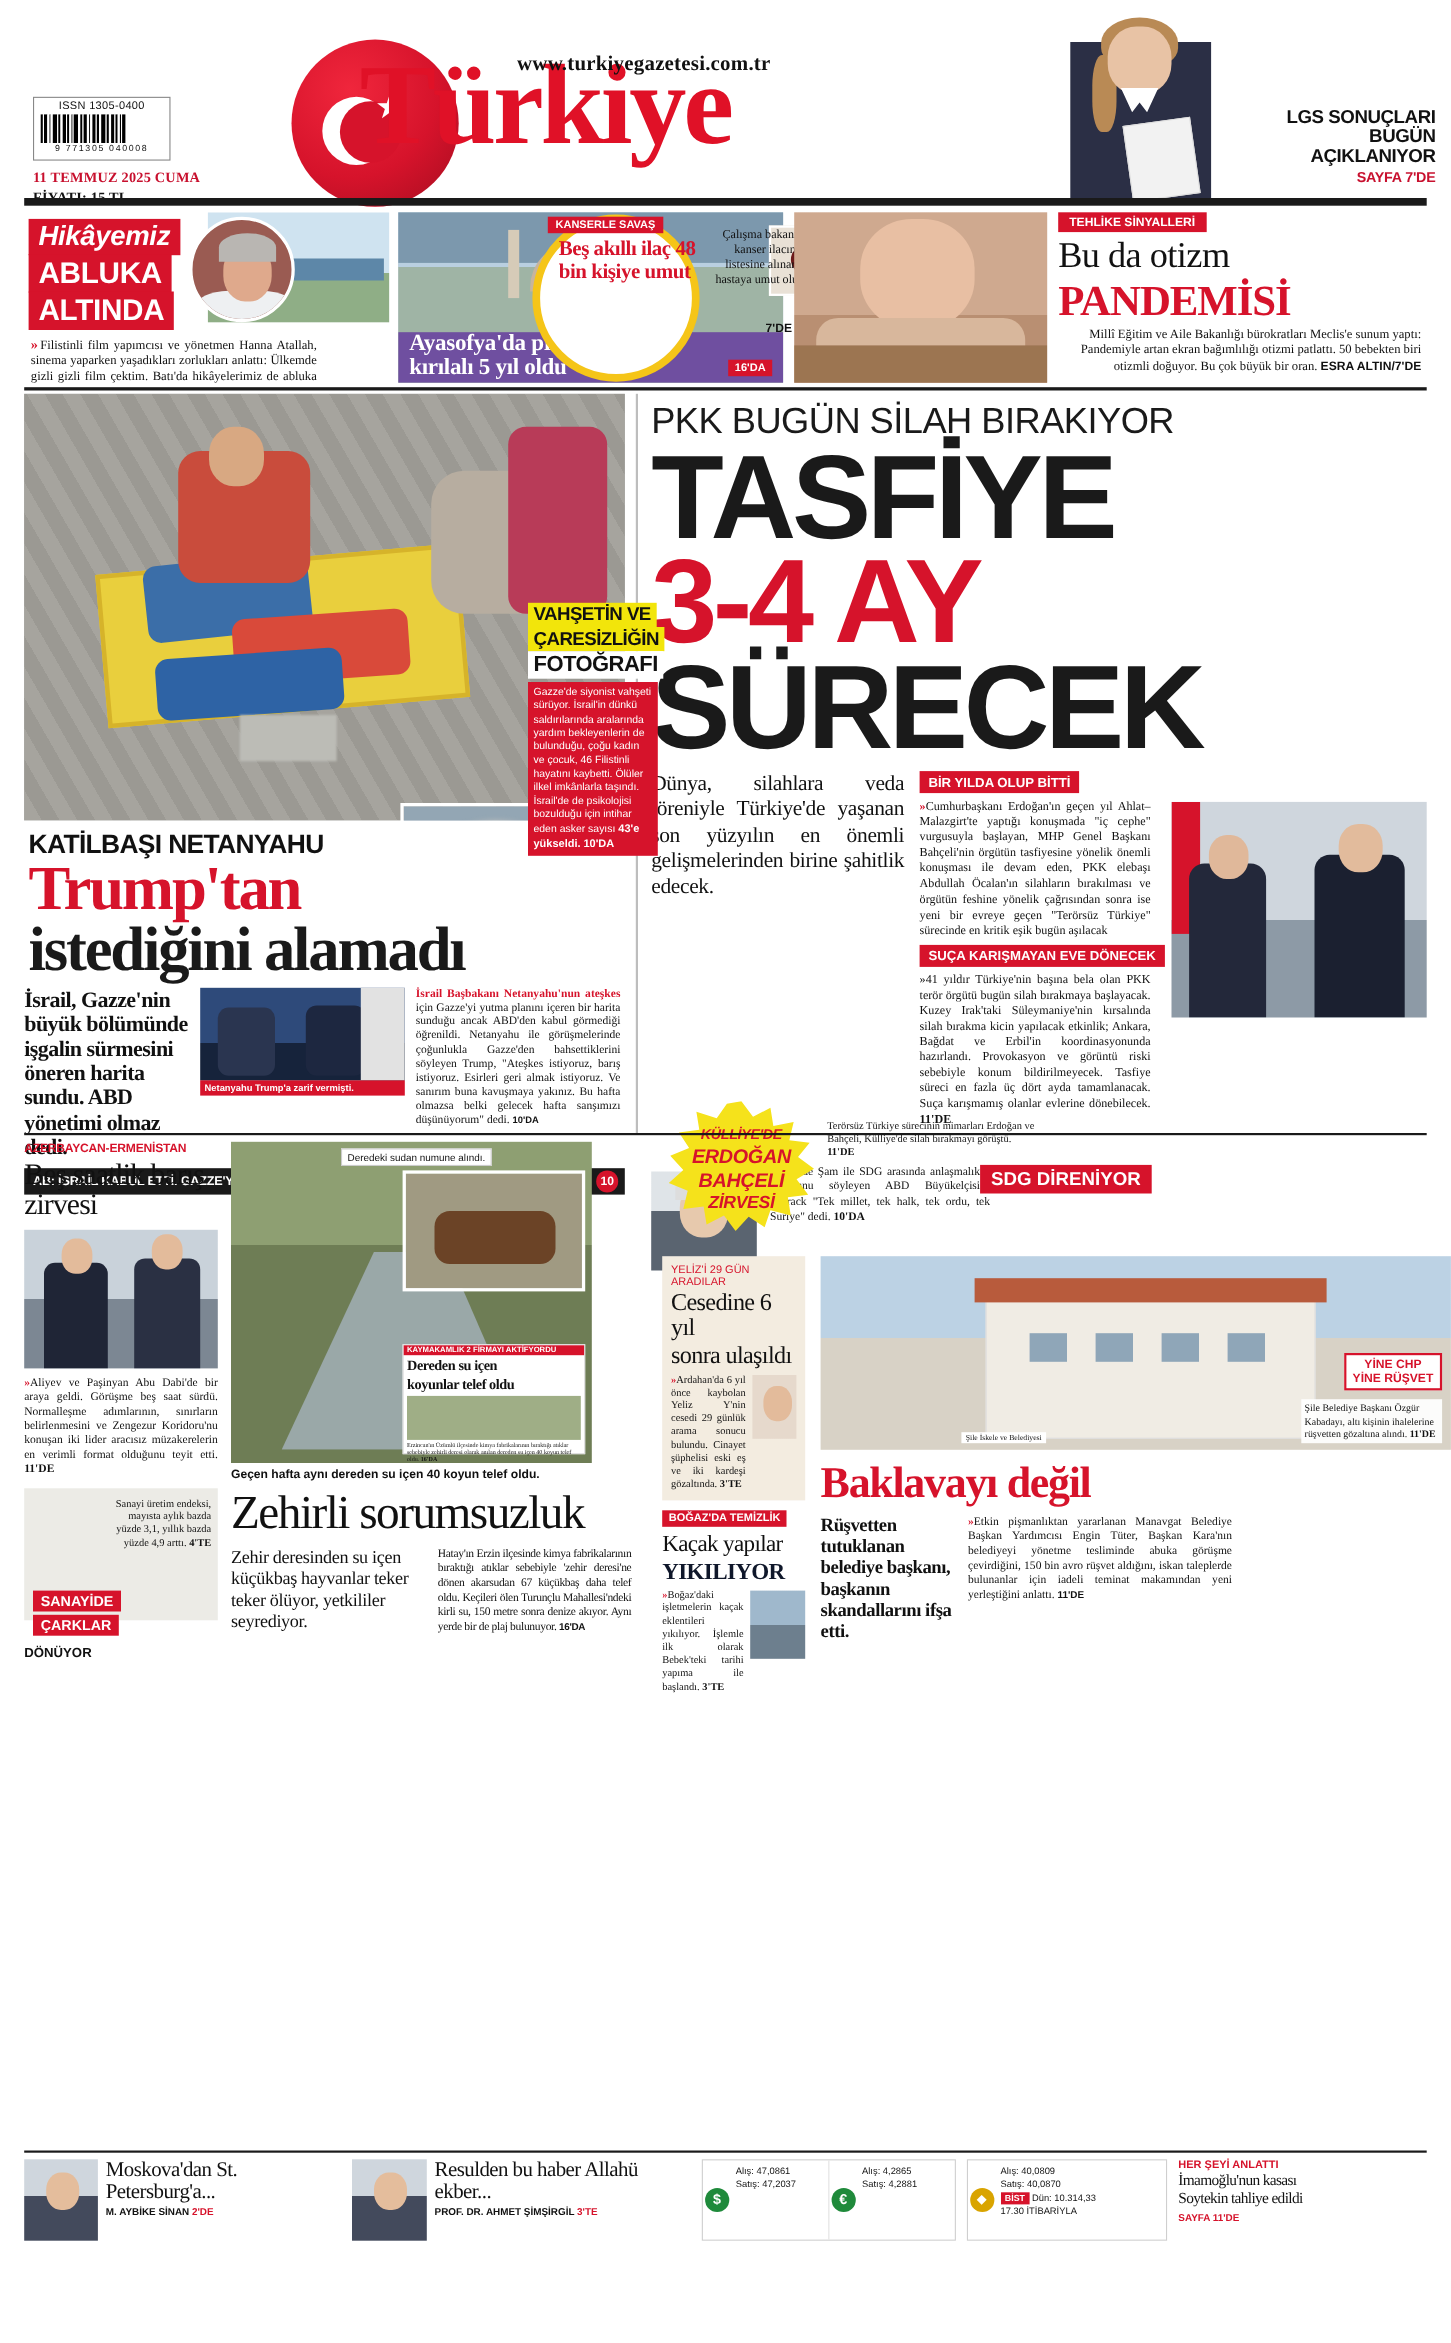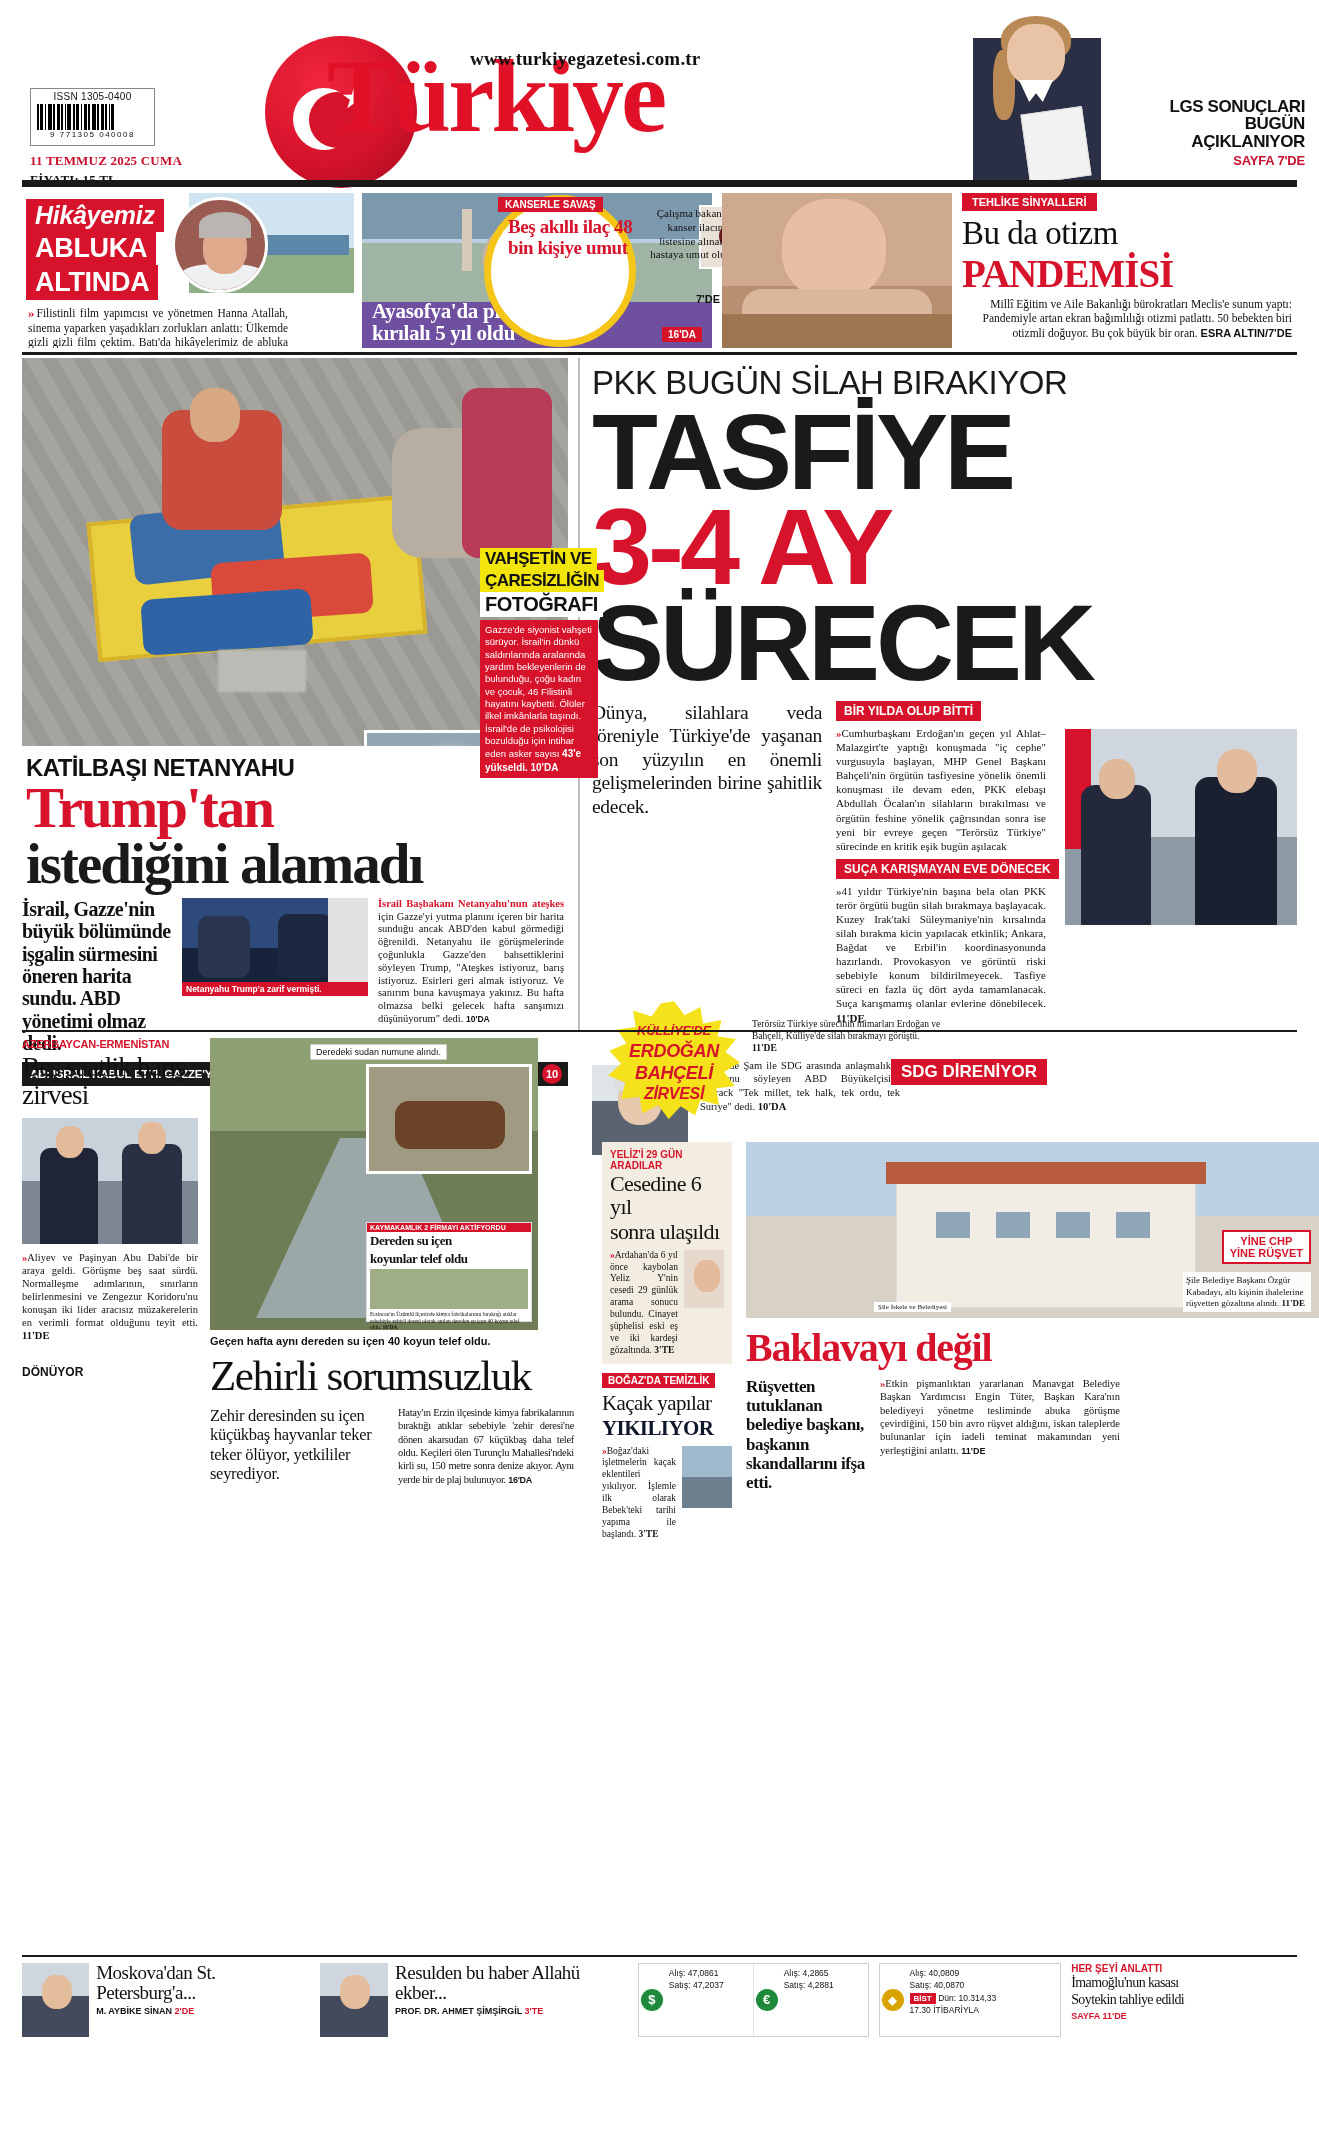--- a/index.html
+++ b/index.html
@@ -323,21 +323,21 @@
   .dp-i2cap{font-size:5.5px;line-height:1.2;padding:0 3px;}
   .derede-cap { font-family:"Liberation Sans",sans-serif; font-weight:bold; font-size:11px; margin-top:5px; }
   .zehirli-h { font-family:"Liberation Serif",serif; font-size:43px; letter-spacing:-1.4px; margin-top:4px; }
   .zehirli-sub { margin-top:6px; display:flex; gap:12px; }
   .zs-col { width:176px; font-family:"Liberation Serif",serif; font-size:16.5px; line-height:1.17;
             letter-spacing:-.3px; }
   .zs-pg { font-family:"Liberation Sans",sans-serif; font-weight:bold; font-size:9px; }
 
   .r3-c { position:absolute; left:580px; top:112px; width:130px; }
   .yeliz-box { background:#f3ece0; padding:7px 8px; width:130px; }
-  .yeliz-kick { font-family:"Liberation Sans",sans-serif; font-weight:bold; font-size:10px;
+  .yeliz-kick { font-family:"Liberation Sans",sans-serif; font-weight:normal; font-size:10px;
                 color:#d6132b; }
   .yeliz-h { font-family:"Liberation Serif",serif; font-size:22px; line-height:1.04;
              letter-spacing:-.6px; margin-top:2px;}
   .yeliz-row { display:flex; gap:6px; margin-top:6px; }
   .yeliz-body { font-size:9.5px; line-height:1.25; text-align:justify; width:78px; }
   .yeliz-body .gm { color:#d6132b; font-weight:bold; }
   .yeliz-photo { width:46px; height:58px; background:linear-gradient(#e6d9cc 0 100%); position:relative;}
   .yp-f{position:absolute;left:10px;top:10px;width:26px;height:32px;border-radius:45%;background:#e3bb9b;}
   .bogaz-tag { background:#d6132b; color:#fff; font-family:"Liberation Sans",sans-serif;
                font-weight:bold; font-size:10px; padding:2px 6px; display:inline-block; margin-top:9px;}
@@ -684,20 +684,28 @@
       <div class="r3-photo">
         <div class="r3p-1"></div>
           <div class="r3p-2"></div>
           <div class="r3p-h1"></div>
           <div class="r3p-h2"></div>
       </div>
       <div class="r3-body">
         <span class="gm">»</span><span>Aliyev ve Paşinyan Abu Dabi'de bir araya geldi. Görüşme beş saat sürdü. Normalleşme adımlarının, sınırların belirlenmesini ve Zengezur Koridoru'nu konuşan iki lider aracısız müzakerelerin en verimli format olduğunu teyit etti.</span>
         <b>11'DE</b>
       </div>
+      <div class="r3-icon">
+        <div class="sanayi-txt">
+          <span>Sanayi üretim endeksi, mayısta aylık bazda yüzde 3,1, yıllık bazda yüzde 4,9 arttı.</span>
+          <b>4'TE</b>
+        </div>
+        <div class="band">SANAYİDE</div>
+        <div class="band2">ÇARKLAR</div>
+      </div>
       <div style="margin-top:22px; font-family:'Liberation Sans',sans-serif; font-weight:bold; font-size:12px; color:#111;">DÖNÜYOR</div>
     </div>
 
     <div class="r3-b">
       <div class="derede-photo">
         <div class="dp-water"></div>
         <div class="dp-lbl">Deredeki sudan numune alındı.</div>
         <div class="dp-inset1">
           <div class="dpi-animal"></div>
         </div>

